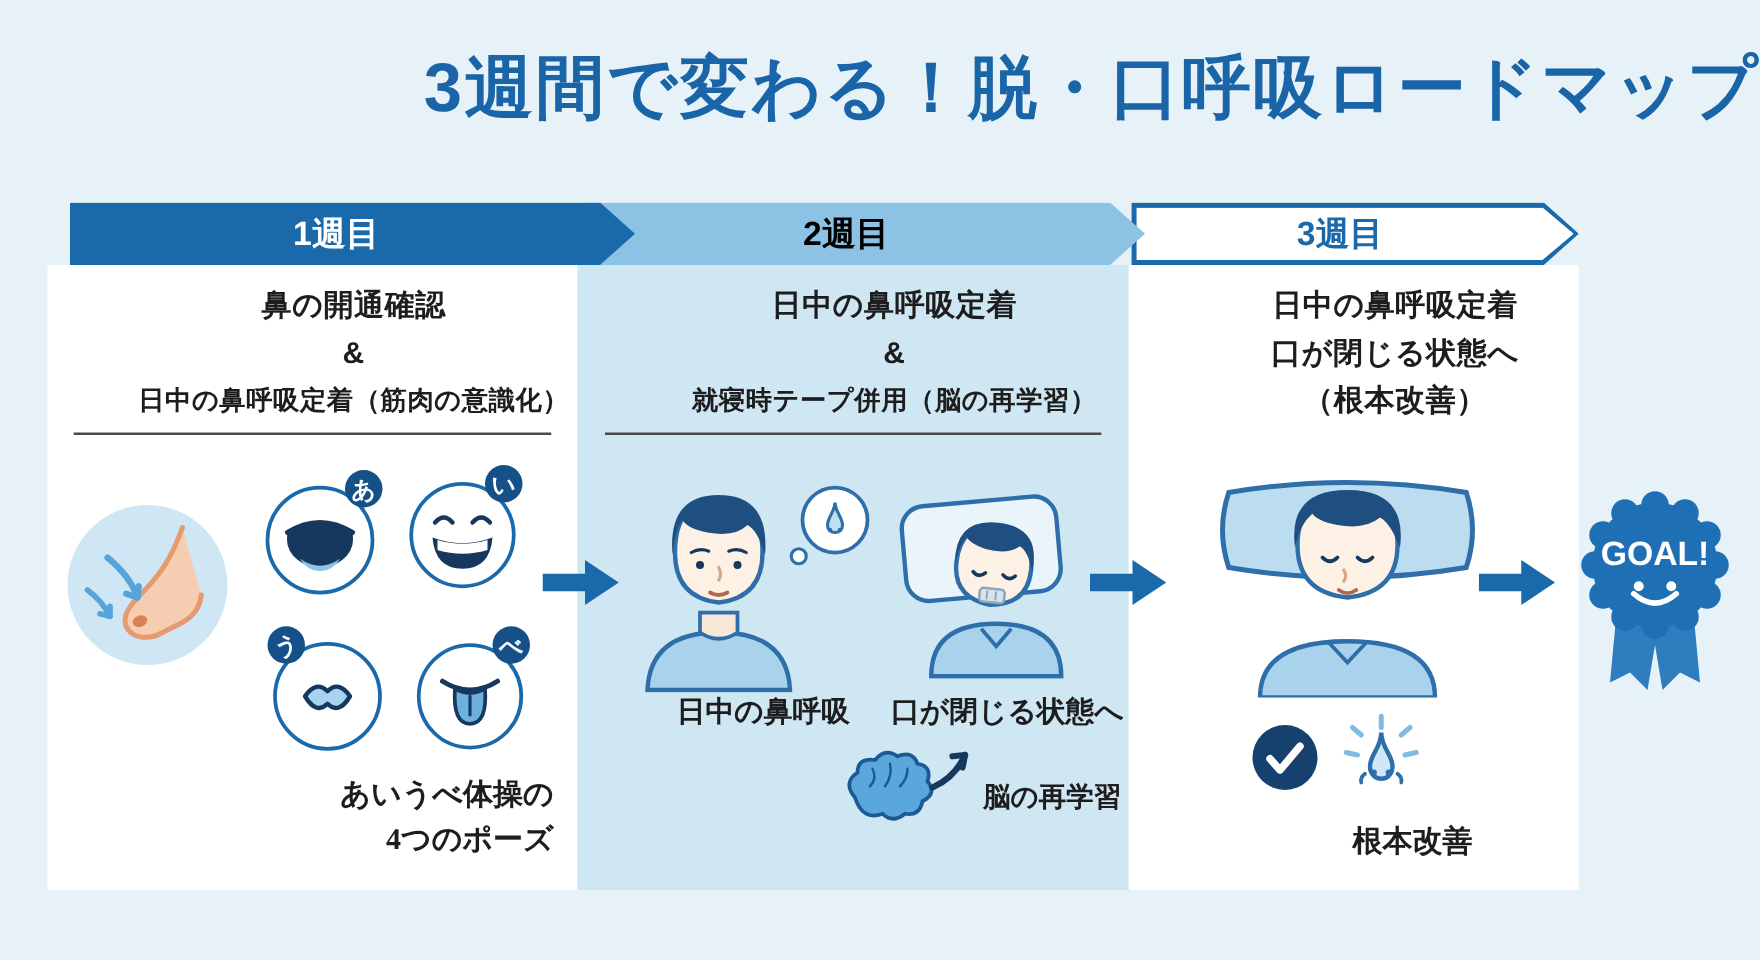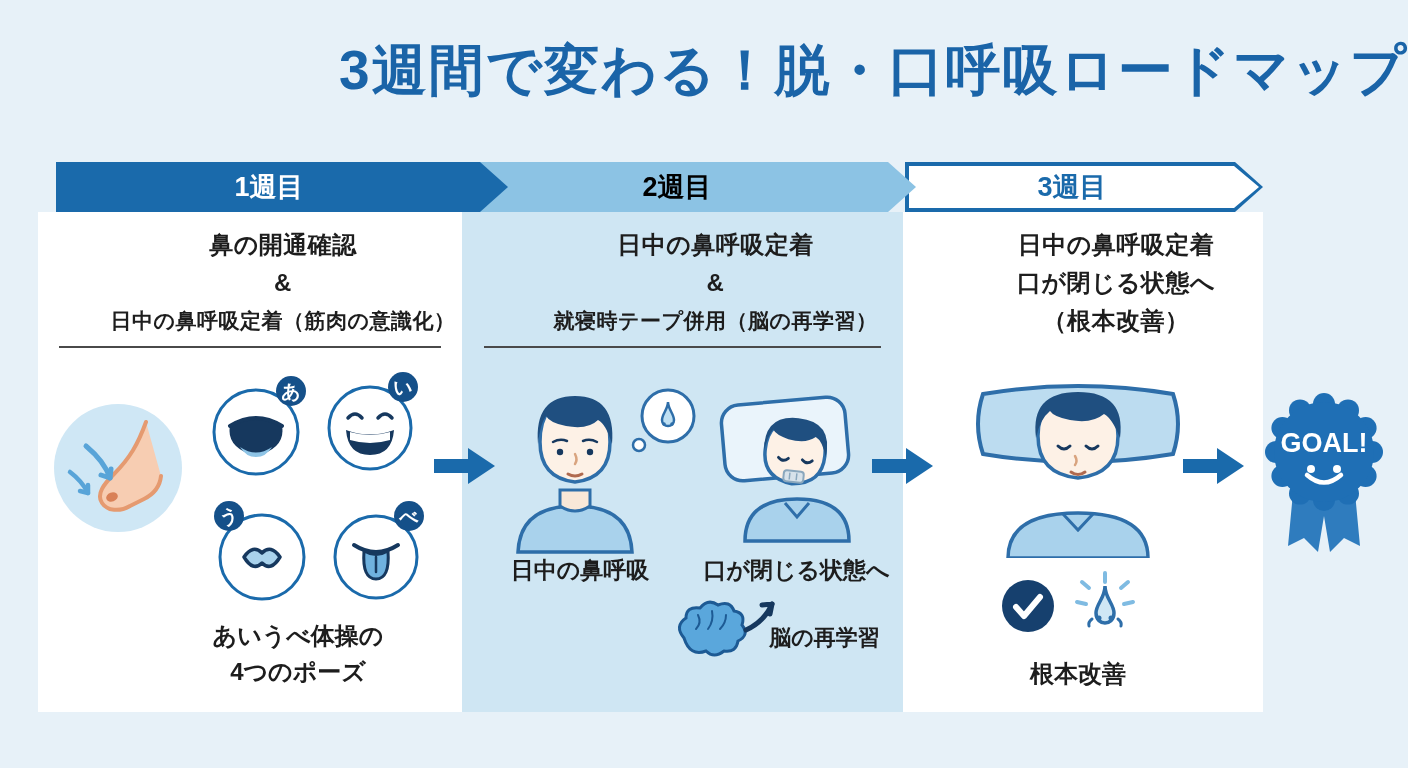--- a/index.html
+++ b/index.html
@@ -42,21 +42,21 @@
   .col1 { left:38px;  width:424px; background:#ffffff; }
   .col2 { left:462px; width:441px; background:#cfe6f3; }
   .col3 { left:903px; width:360px; background:#ffffff; }
 
   .heading { position:absolute; top:14px; left:0; width:100%; text-align:center; font-weight:800;margin-left:33px; }
   .h-line { display:block; font-size:24px; line-height:38px; letter-spacing:0.5px; }
   .h-sm   { font-size:21px; }
   .underline { position:absolute; top:134px; left:5%; width:90%; border-top:2.5px solid #4a4a4a; }
 
   .abs { position:absolute; }
-  .cap { position:absolute; text-align:center; font-weight:800; color:#1d1d1d; }
+  .cap { position:absolute; text-align:right; font-weight:800; color:#1d1d1d;font-family:Liberation Serif, serif; }
   .cap-line { display:block; font-size:24px; line-height:36px; }
 
   .arrow { position:absolute; top:447px; z-index:9; }
 </style>
 </head>
 <body>
 
 <div>
 
   <h1 class="title">3週間で変わる！脱・口呼吸ロードマップ</h1>

